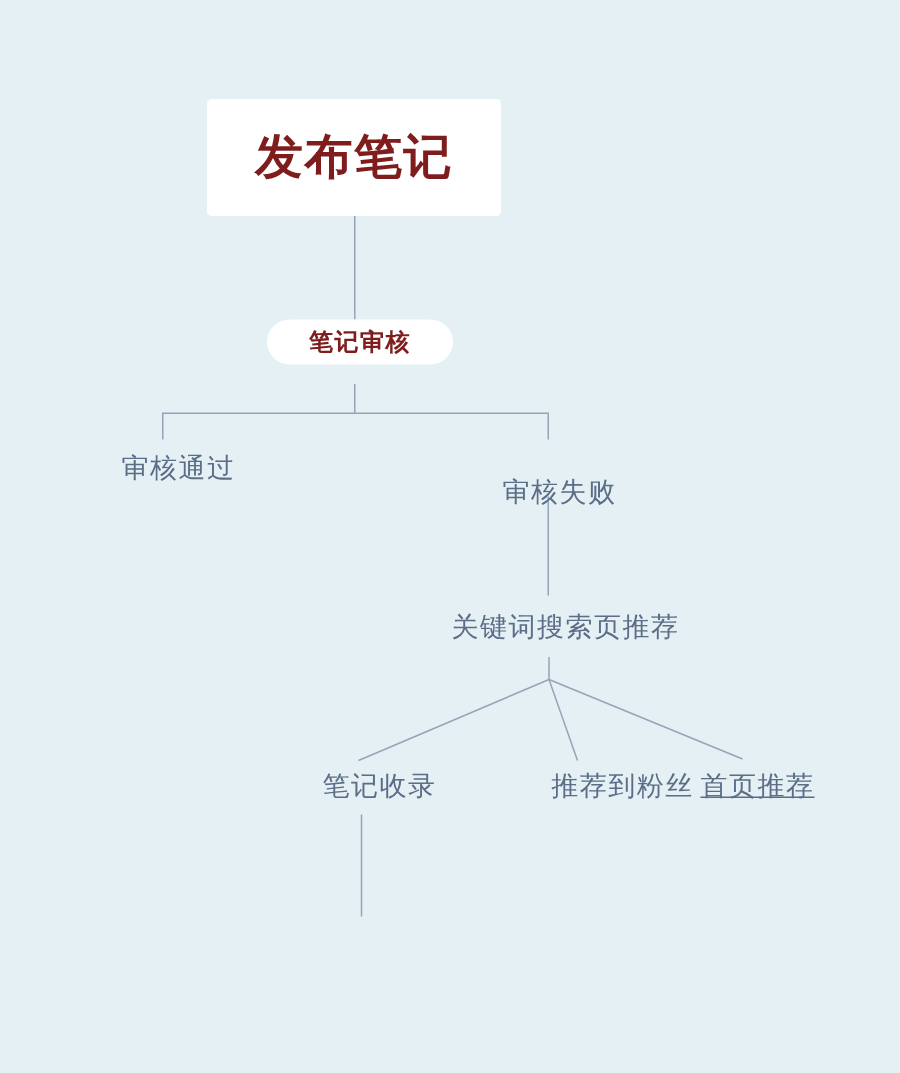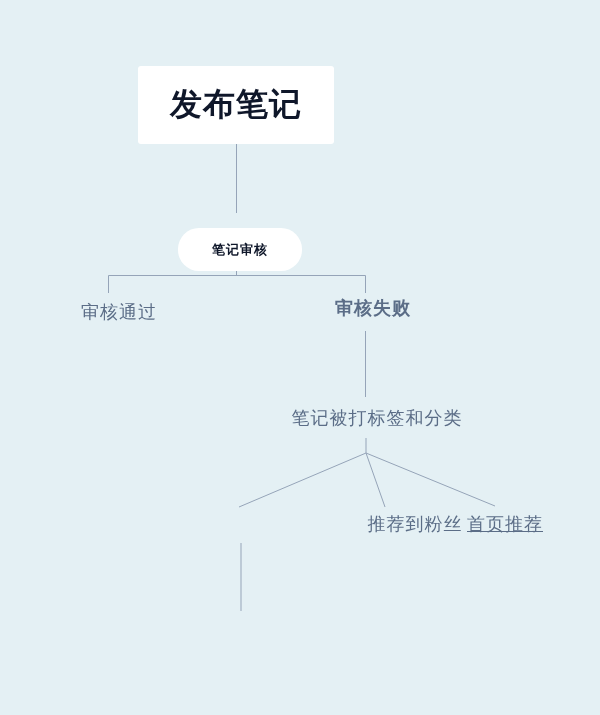--- a/index.html
+++ b/index.html
@@ -23,48 +23,48 @@
     stroke: #95a4b8;
     stroke-width: 1;
     fill: none;
   }
   .node-box {
     position: absolute;
     background: #ffffff;
     display: flex;
     align-items: center;
     justify-content: center;
-    color: #0f172a;
+    color: #7f1d1d;
     font-weight: bold;
   }
   .title-box {
     left: 138px; top: 66px;
     width: 196px; height: 78px;
     border-radius: 3px;
     font-size: 32px;
     letter-spacing: 1px;
   }
   .pill-box {
-    left: 178px; top: 228px;
-    width: 124px; height: 43px;
+    left: 178px; top: 213px;
+    width: 124px; height: 30px;
     border-radius: 21px;
-    font-size: 13px;
+    font-size: 16px;
     letter-spacing: 1px;
   }
   .leaf-label {
     position: absolute;
     transform: translate(-50%, -50%);
     color: #5b6d87;
     font-size: 18px;
     letter-spacing: 1px;
     white-space: nowrap;
     margin-left: 11px;
   }
   .lbl-pass    { left: 108px; top: 312px; }
-  .lbl-fail    { left: 362px; top: 308px; font-weight: bold; }
+  .lbl-fail    { left: 362px; top: 328px; }
   .lbl-tagged  { left: 366px; top: 418px; }
   .lbl-collect { left: 242px; top: 524px; }
   .lbl-fans    { left: 404px; top: 524px; }
   .lbl-home    { left: 494px; top: 524px; text-decoration: underline; }
   .lbl-keyword { left: 241px; top: 628px; }
 </style>
 </head>
 <body>
 
 <div class="canvas">
@@ -91,21 +91,22 @@
   </div>
 
   <div class="node-box pill-box">
     <span>笔记审核</span>
   </div>
 
   <div class="leaf-label lbl-pass">审核通过</div>
 
   <div class="leaf-label lbl-fail">审核失败</div>
 
-  <div class="leaf-label lbl-tagged">笔记被打标签和分类</div>
+  <div class="leaf-label lbl-tagged">关键词搜索页推荐</div>
 
+  <div class="leaf-label lbl-collect">笔记收录</div>
 
   <div class="leaf-label lbl-fans">推荐到粉丝</div>
 
   <div class="leaf-label lbl-home">首页推荐</div>
 
 
 </div>
 
 </body></html>

